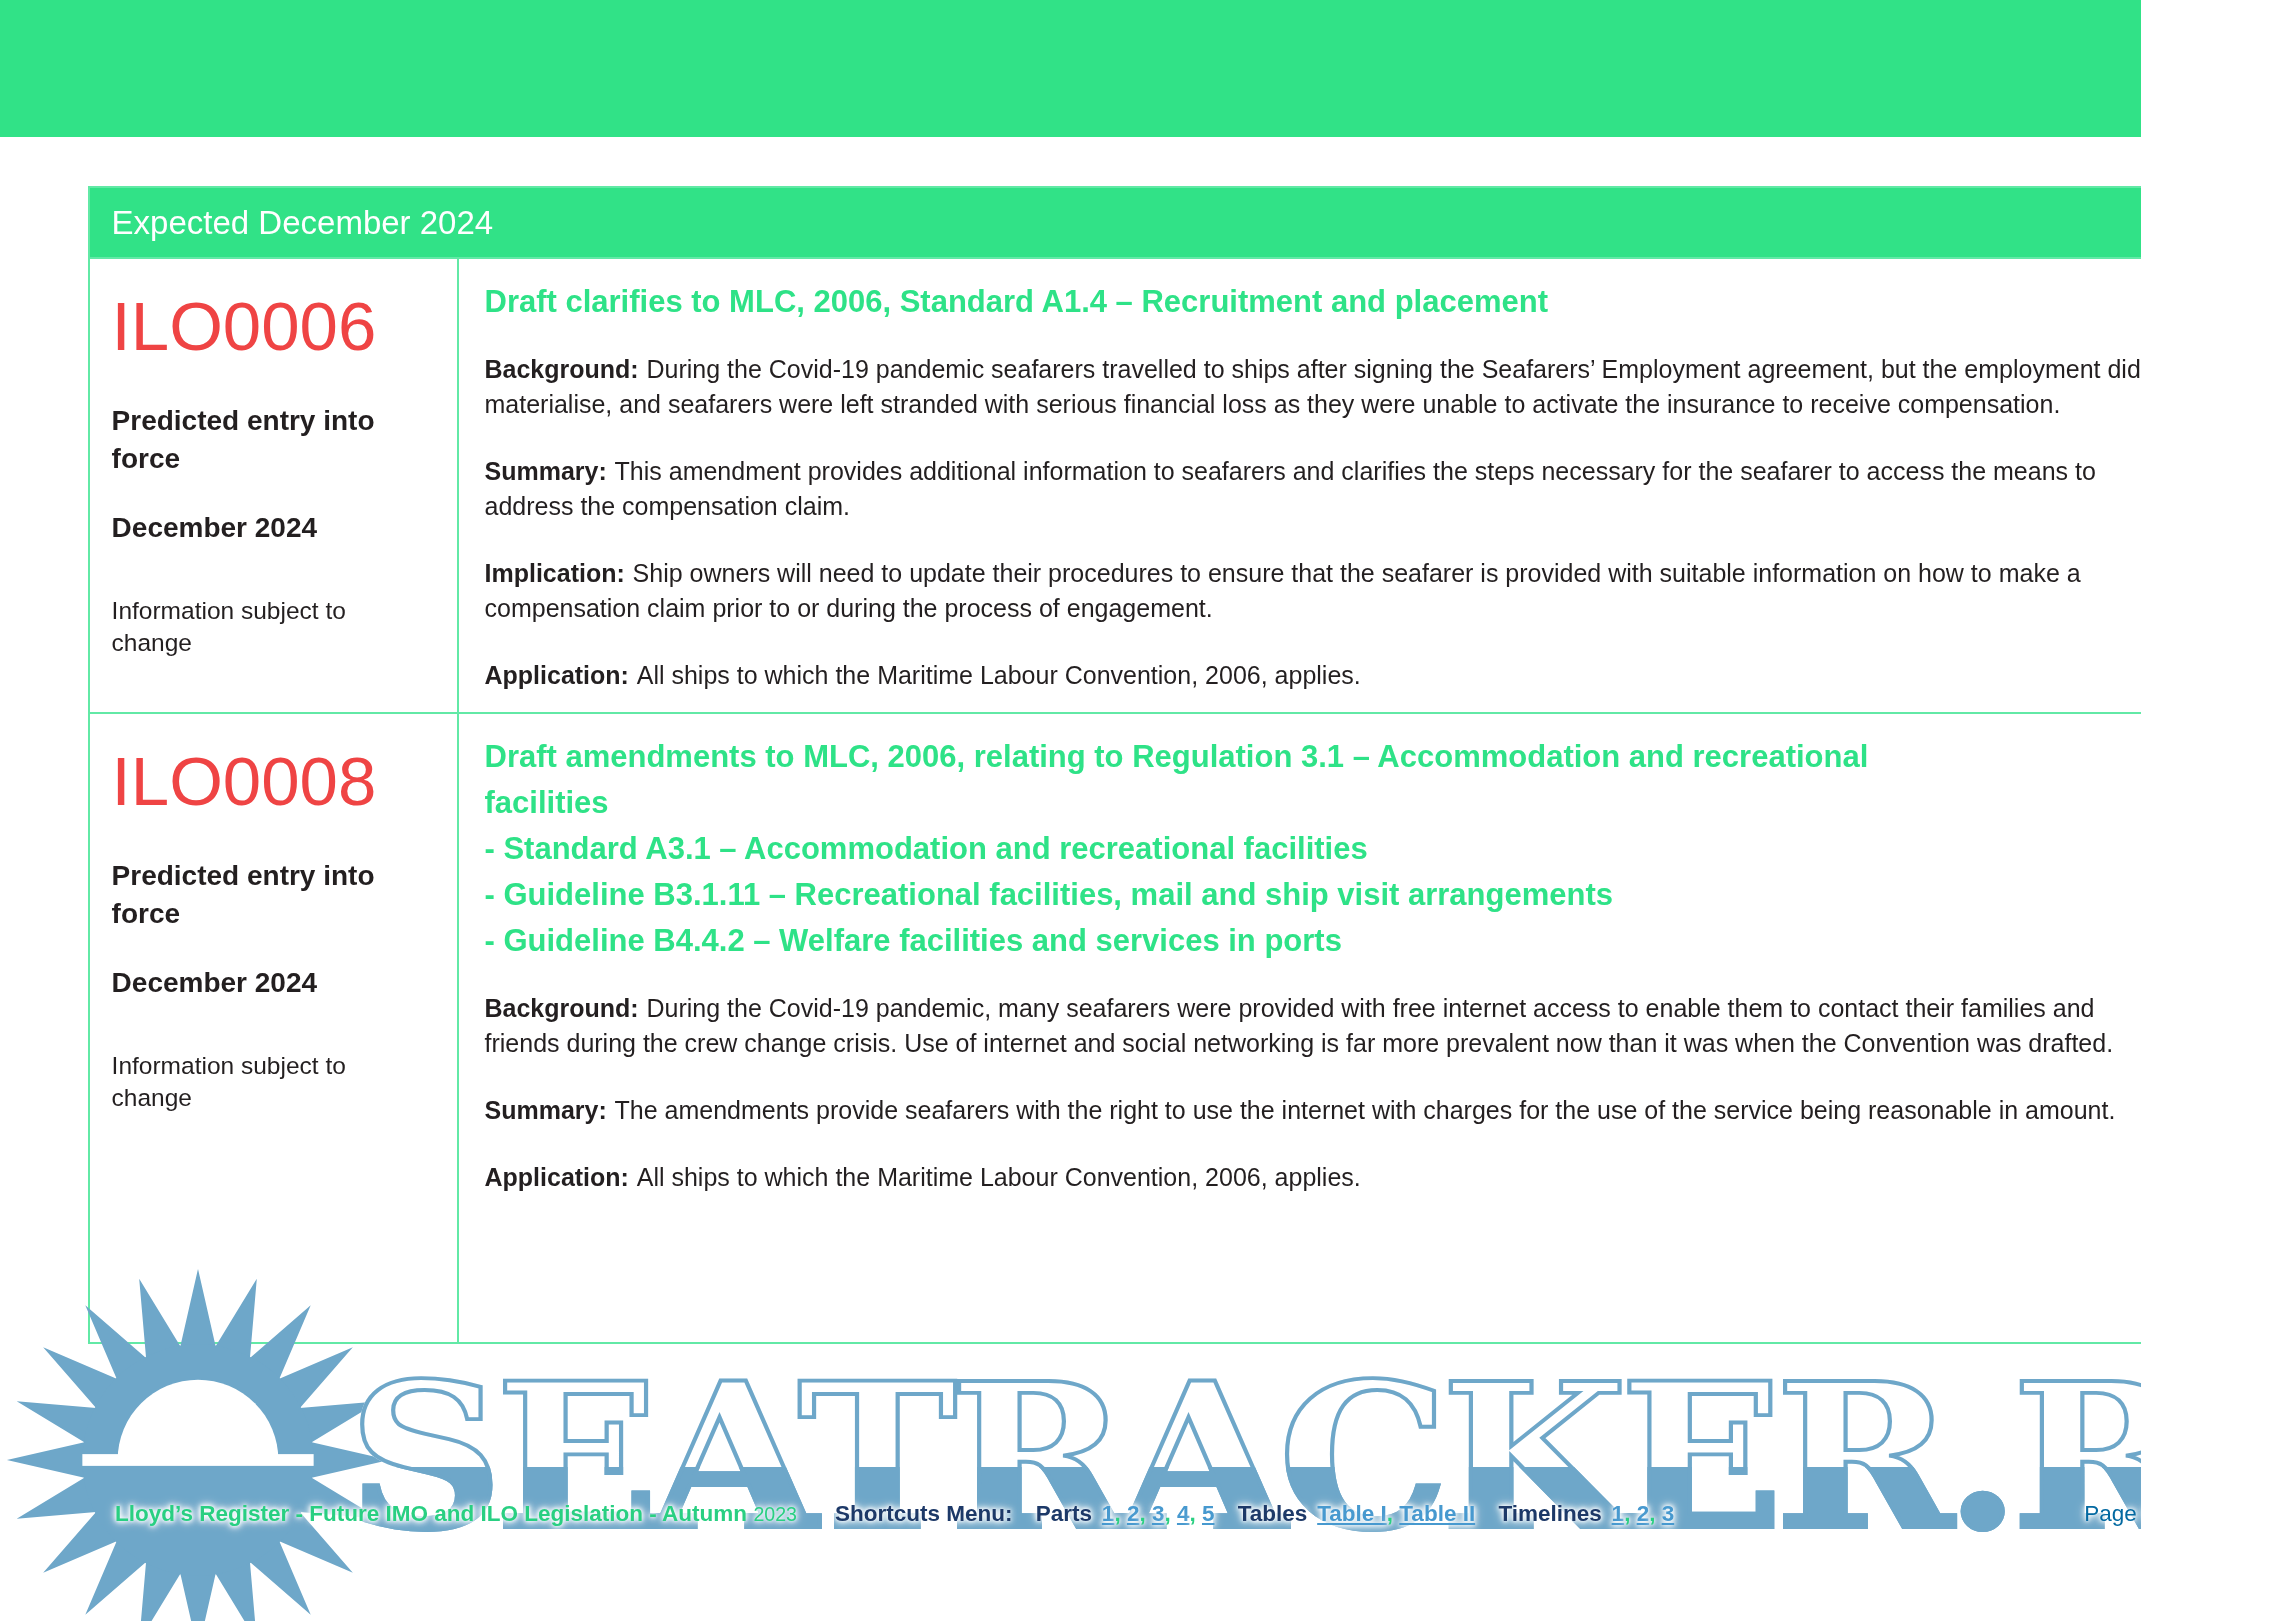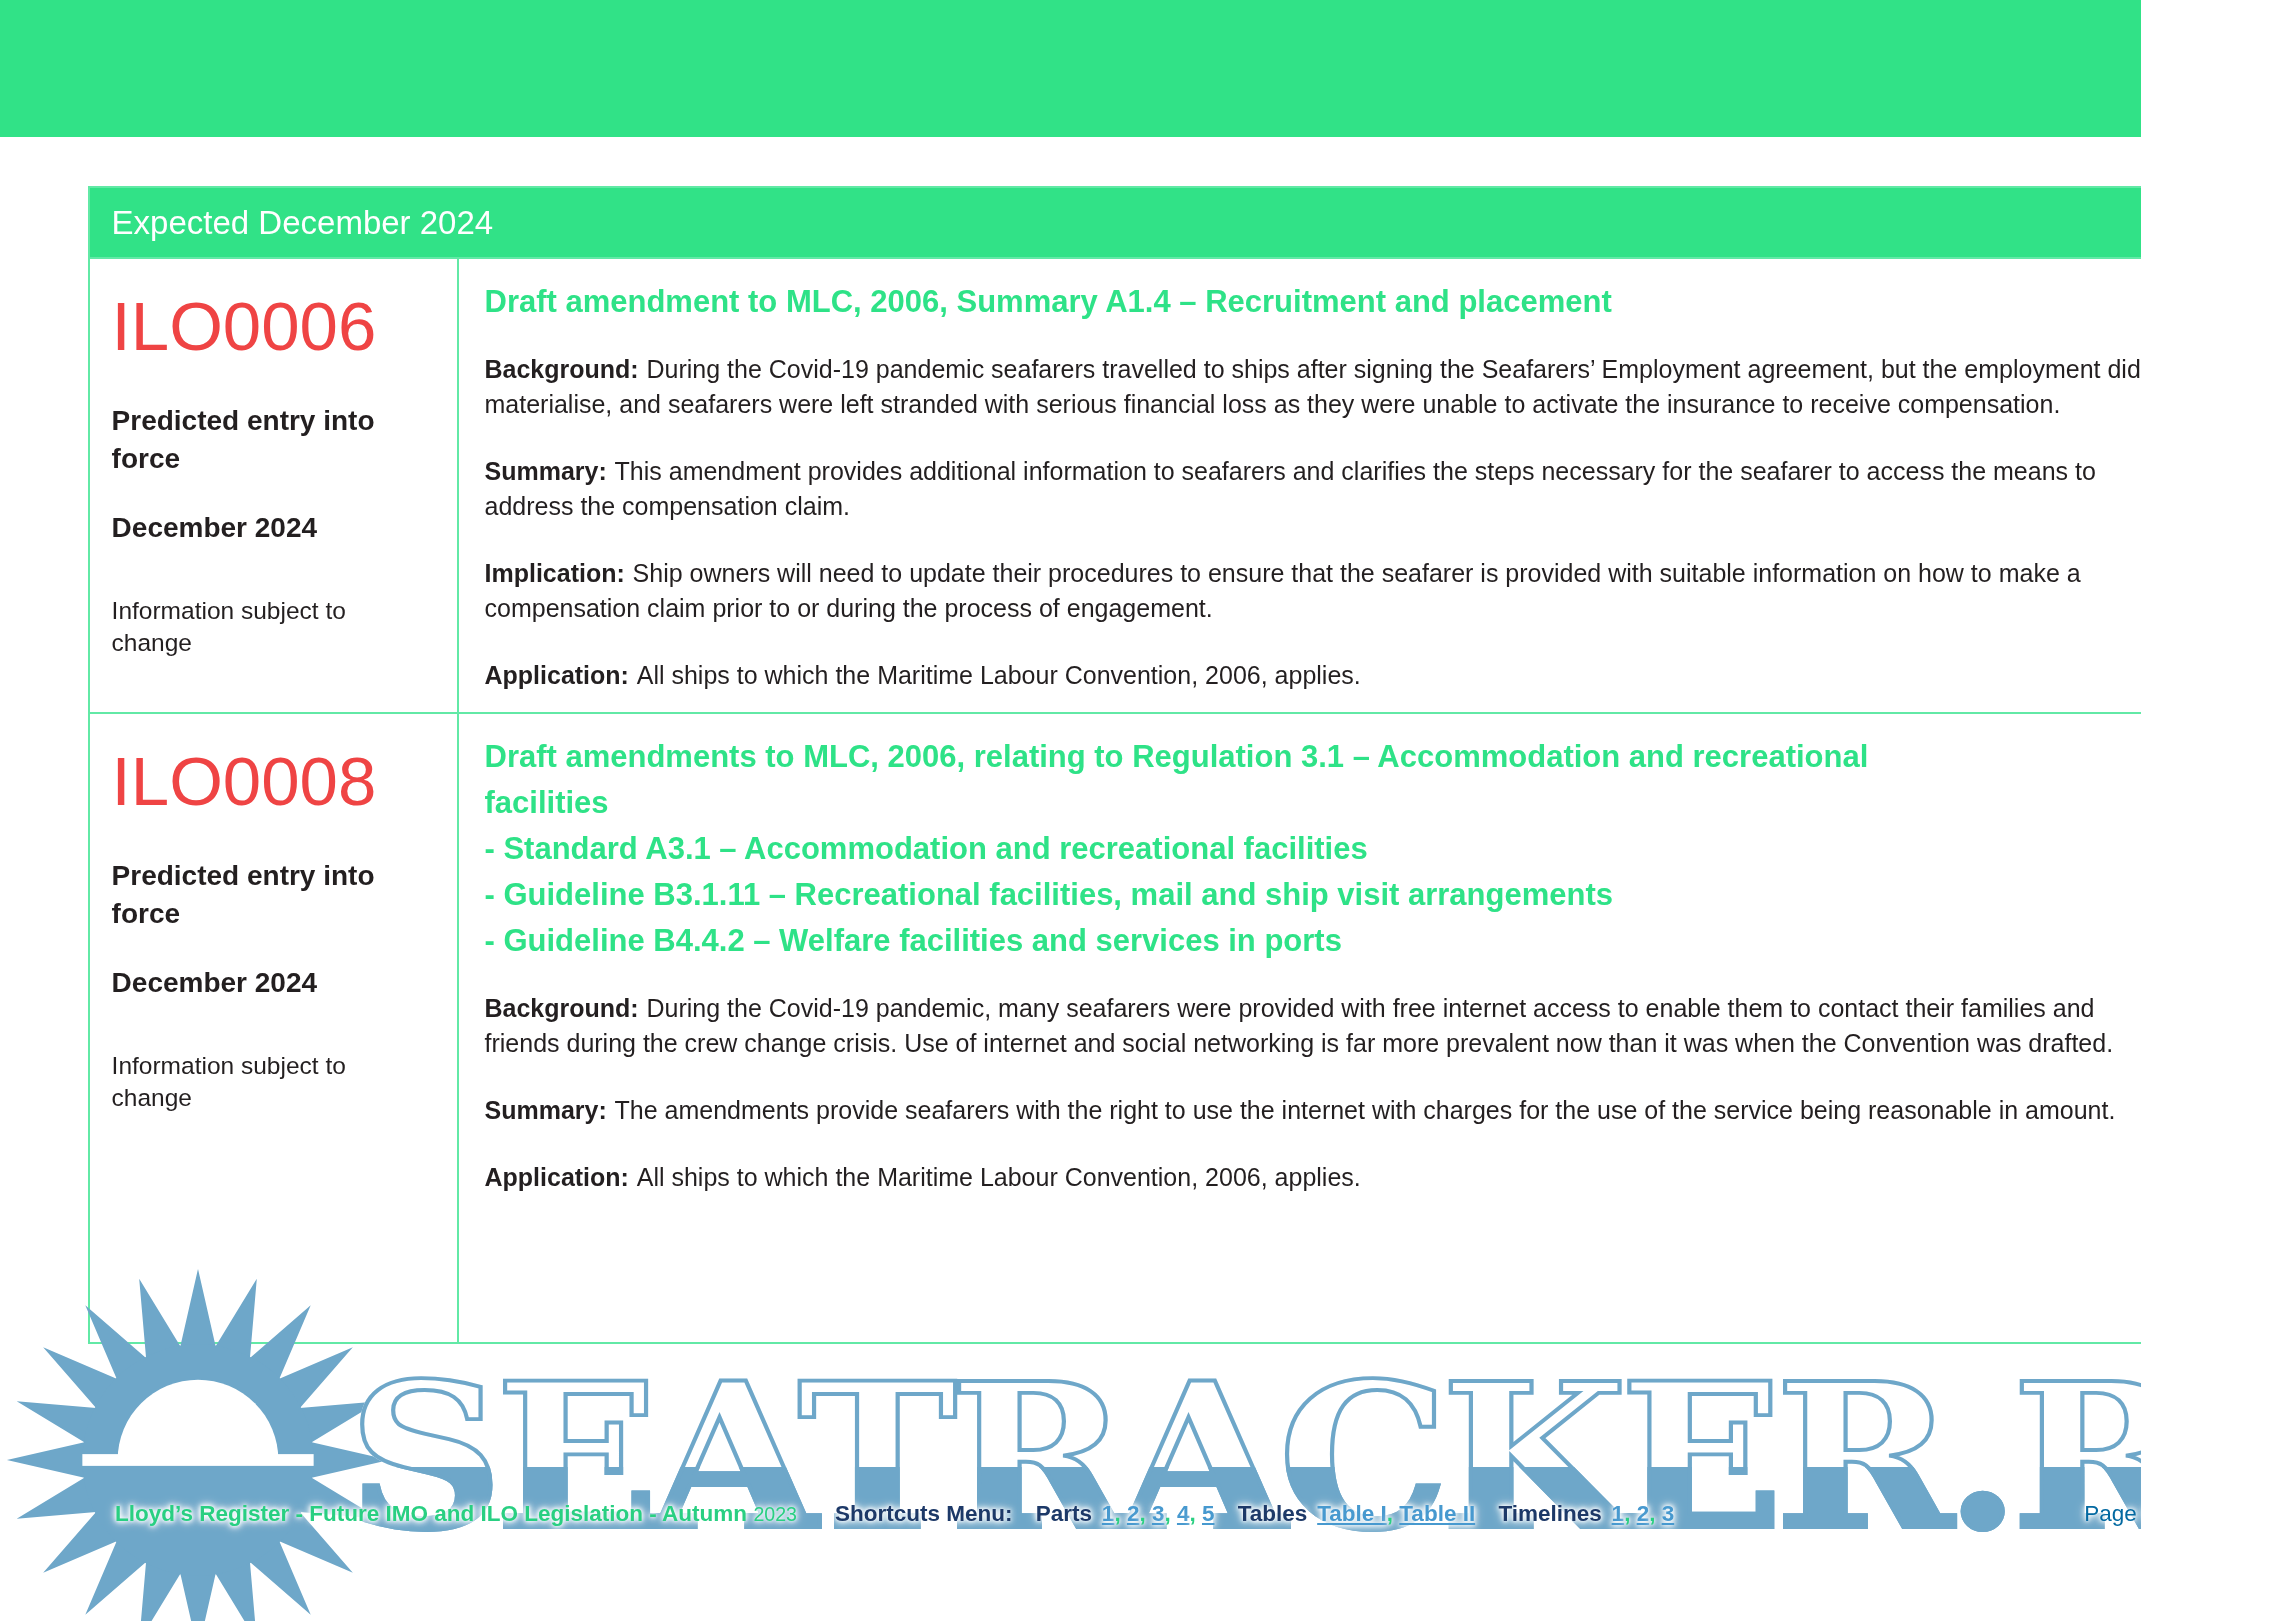--- a/index.html
+++ b/index.html
@@ -65,21 +65,21 @@
 
     <div class="trow row1">
       <div class="cleft">
         <div class="ilo">ILO0006</div>
         <div class="entry">Predicted entry into force</div>
         <div class="edate">December 2024</div>
         <div class="note">Information subject to change</div>
       </div>
       <div class="cright">
         <div class="rtitle">
-          <div>Draft amendment to MLC, 2006, Summary A1.4 – Recruitment and placement</div>
+          <div>Draft clarifies to MLC, 2006, Standard A1.4 – Recruitment and placement</div>
         </div>
         <p class="para"><b>Background:</b><span>During the Covid-19 pandemic seafarers travelled to ships after signing the Seafarers’ Employment agreement, but the employment didn't materialise, and seafarers were left stranded with serious financial loss as they were unable to activate the insurance to receive compensation.</span></p>
         <p class="para"><b>Summary:</b><span>This amendment provides additional information to seafarers and clarifies the steps necessary for the seafarer to access the means to address the compensation claim.</span></p>
         <p class="para"><b>Implication:</b><span>Ship owners will need to update their procedures to ensure that the seafarer is provided with suitable information on how to make a compensation claim prior to or during the process of engagement.</span></p>
         <p class="para"><b>Application:</b><span>All ships to which the Maritime Labour Convention, 2006, applies.</span></p>
       </div>
     </div>
 
     <div class="trow row2">
       <div class="cleft">

